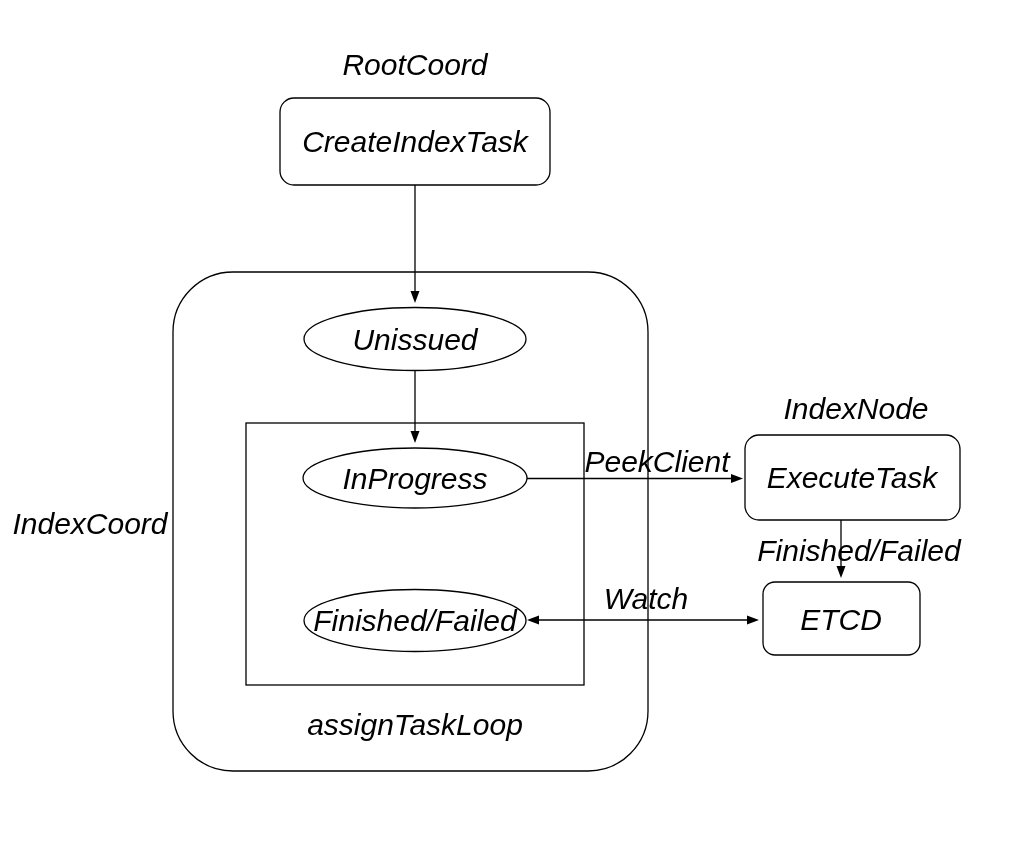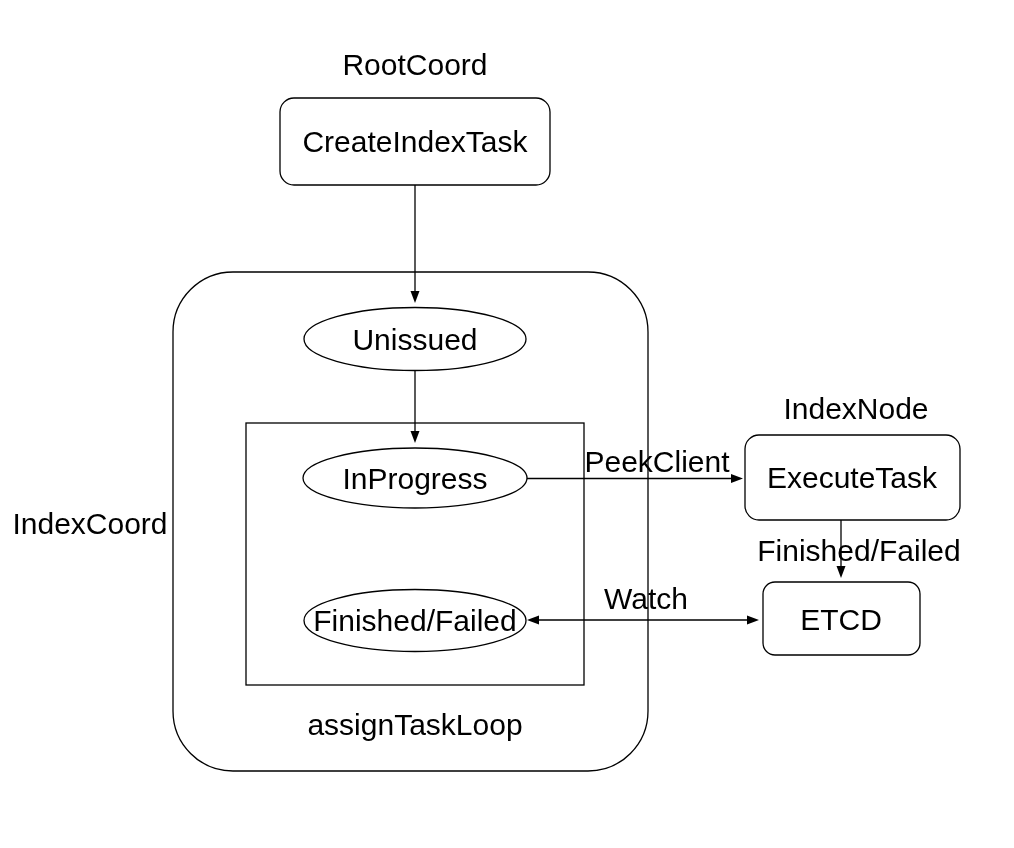--- a/index.html
+++ b/index.html
@@ -7,20 +7,21 @@
     padding: 0;
     background: #ffffff;
   }
   .canvas-wrap {
     position: relative;
     width: 1014px;
     height: 848px;
     background: #ffffff;
     overflow: hidden;
     font-family: "Liberation Sans", sans-serif;
+    font-style: italic;
   }
   svg text {
     font-family: "Liberation Sans", sans-serif;
     font-size: 30px;
     fill: #000000;
   }
   .shape {
     fill: #ffffff;
     stroke: #000000;
     stroke-width: 1.3;

